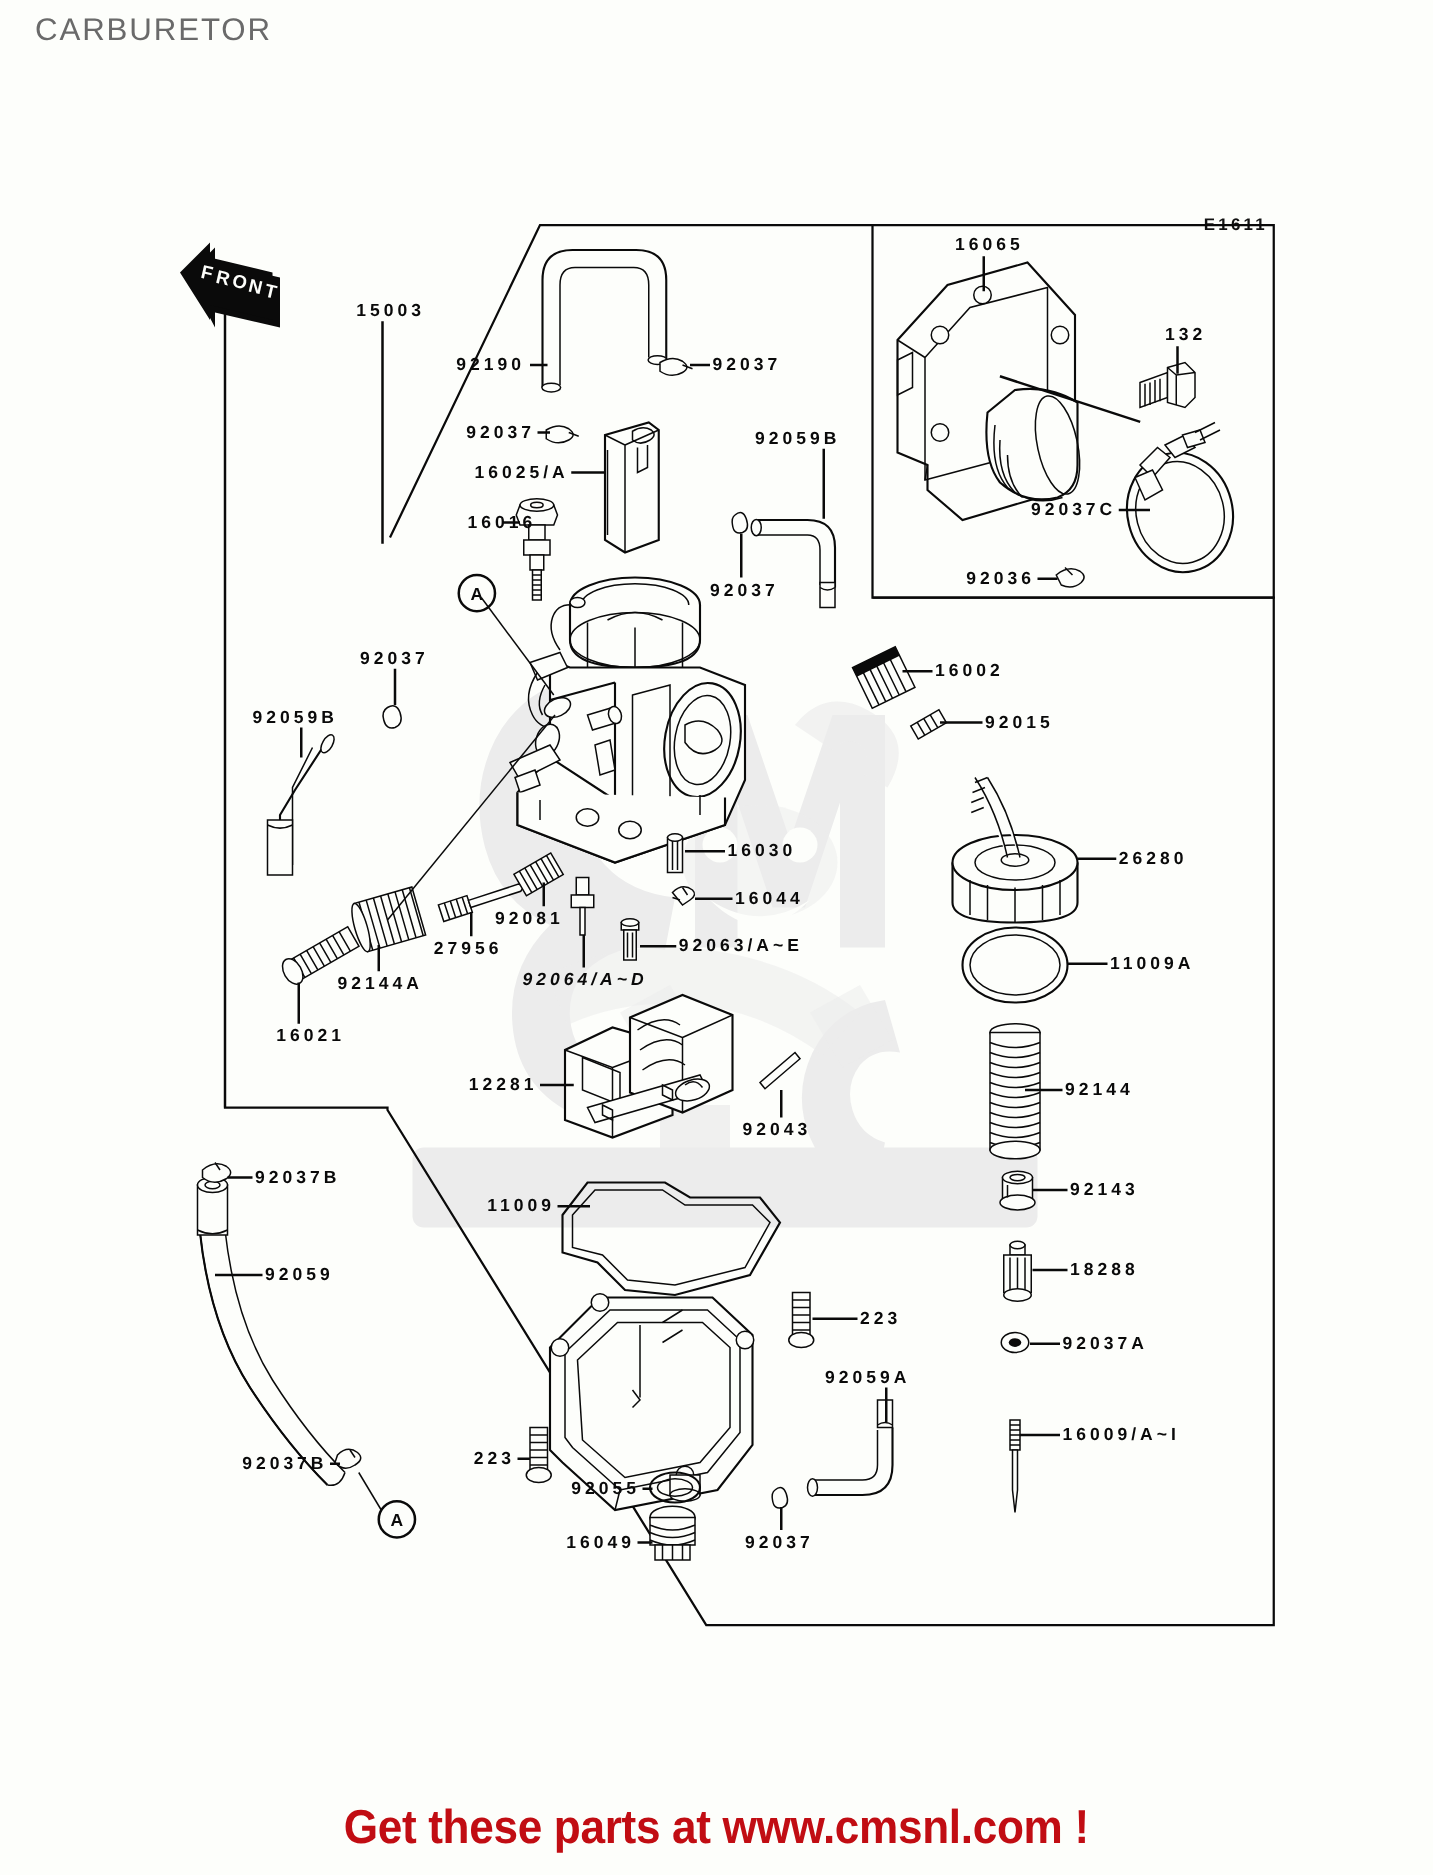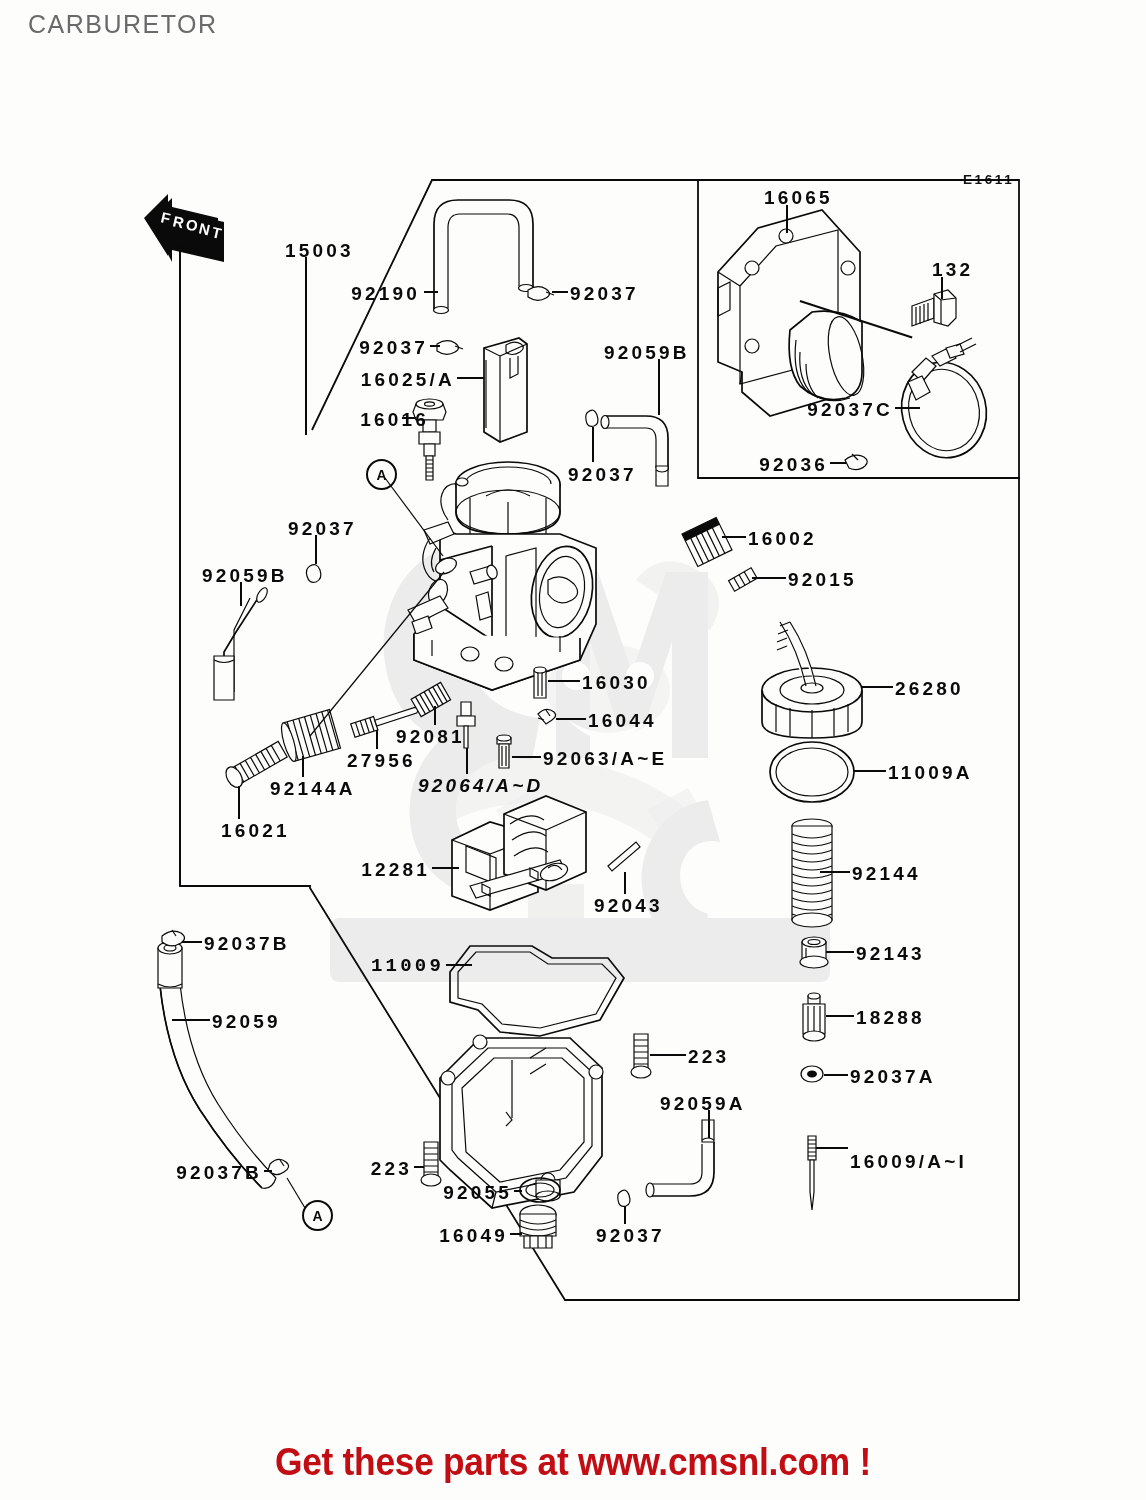--- a/index.html
+++ b/index.html
@@ -28,21 +28,21 @@
   
   .footer{
     position:absolute;left:0;right:0;top:1441px;text-align:center;
     color:#c10d13;font-size:38px;font-weight:700;
     font-family:"Liberation Sans Narrow","Liberation Sans",sans-serif;
     letter-spacing:-0.3px;transform:scaleX(.93);
   }
 
   
   .lbl{
-    position:absolute;font-size:19px;color:#0a0a0a;font-weight:700;
+    position:absolute;font-size:14px;color:#0a0a0a;font-weight:700;
     letter-spacing:3.2px;white-space:nowrap;
     font-family:"Liberation Sans", sans-serif;
     line-height:1;
   }
   .lbl.r{transform:translateX(-100%);}
 
   
   .ldr{position:absolute;background:#0a0a0a;}
   .ldr.h{height:1.7px;}
   .ldr.v{width:1.7px;}
@@ -583,42 +583,42 @@
 
   <div class="lbl r" style="left:430px;top:860px;">12281</div>
   <div class="ldr h" style="left:432px;top:867px;width:27px;"></div>
 
   <div class="lbl" style="left:594px;top:896px;">92043</div>
   <div class="ldr v" style="left:624px;top:872px;height:22px;"></div>
 
   <div class="lbl" style="left:856px;top:944px;">92143</div>
   <div class="ldr h" style="left:826px;top:951px;width:28px;"></div>
 
-  <div class="lbl r" style="left:444px;top:957px;font-family:Liberation Mono, monospace;">11009</div>
+  <div class="lbl r" style="left:444px;top:957px;">11009</div>
   <div class="ldr h" style="left:446px;top:964px;width:26px;"></div>
 
   <div class="lbl" style="left:856px;top:1008px;">18288</div>
   <div class="ldr h" style="left:826px;top:1015px;width:28px;"></div>
 
   <div class="lbl" style="left:204px;top:934px;">92037B</div>
   <div class="ldr h" style="left:182px;top:941px;width:20px;"></div>
 
   <div class="lbl" style="left:212px;top:1012px;">92059</div>
   <div class="ldr h" style="left:172px;top:1019px;width:38px;"></div>
 
   <div class="lbl" style="left:688px;top:1047px;">223</div>
   <div class="ldr h" style="left:650px;top:1054px;width:36px;"></div>
 
   <div class="lbl" style="left:850px;top:1067px;">92037A</div>
   <div class="ldr h" style="left:824px;top:1074px;width:24px;"></div>
 
   <div class="lbl" style="left:660px;top:1094px;">92059A</div>
   <div class="ldr v" style="left:708px;top:1110px;height:28px;"></div>
 
-  <div class="lbl" style="left:850px;top:1140px;margin-top:12px;">16009/A~I</div>
+  <div class="lbl" style="left:850px;top:1140px;">16009/A~I</div>
   <div class="ldr h" style="left:816px;top:1147px;width:32px;"></div>
 
   <div class="lbl r" style="left:412px;top:1159px;">223</div>
   <div class="ldr h" style="left:414px;top:1166px;width:10px;"></div>
 
   <div class="lbl r" style="left:262px;top:1163px;">92037B</div>
   <div class="ldr h" style="left:264px;top:1170px;width:8px;"></div>
 
   <div class="lbl r" style="left:512px;top:1183px;">92055</div>
   <div class="ldr h" style="left:514px;top:1190px;width:8px;"></div>

